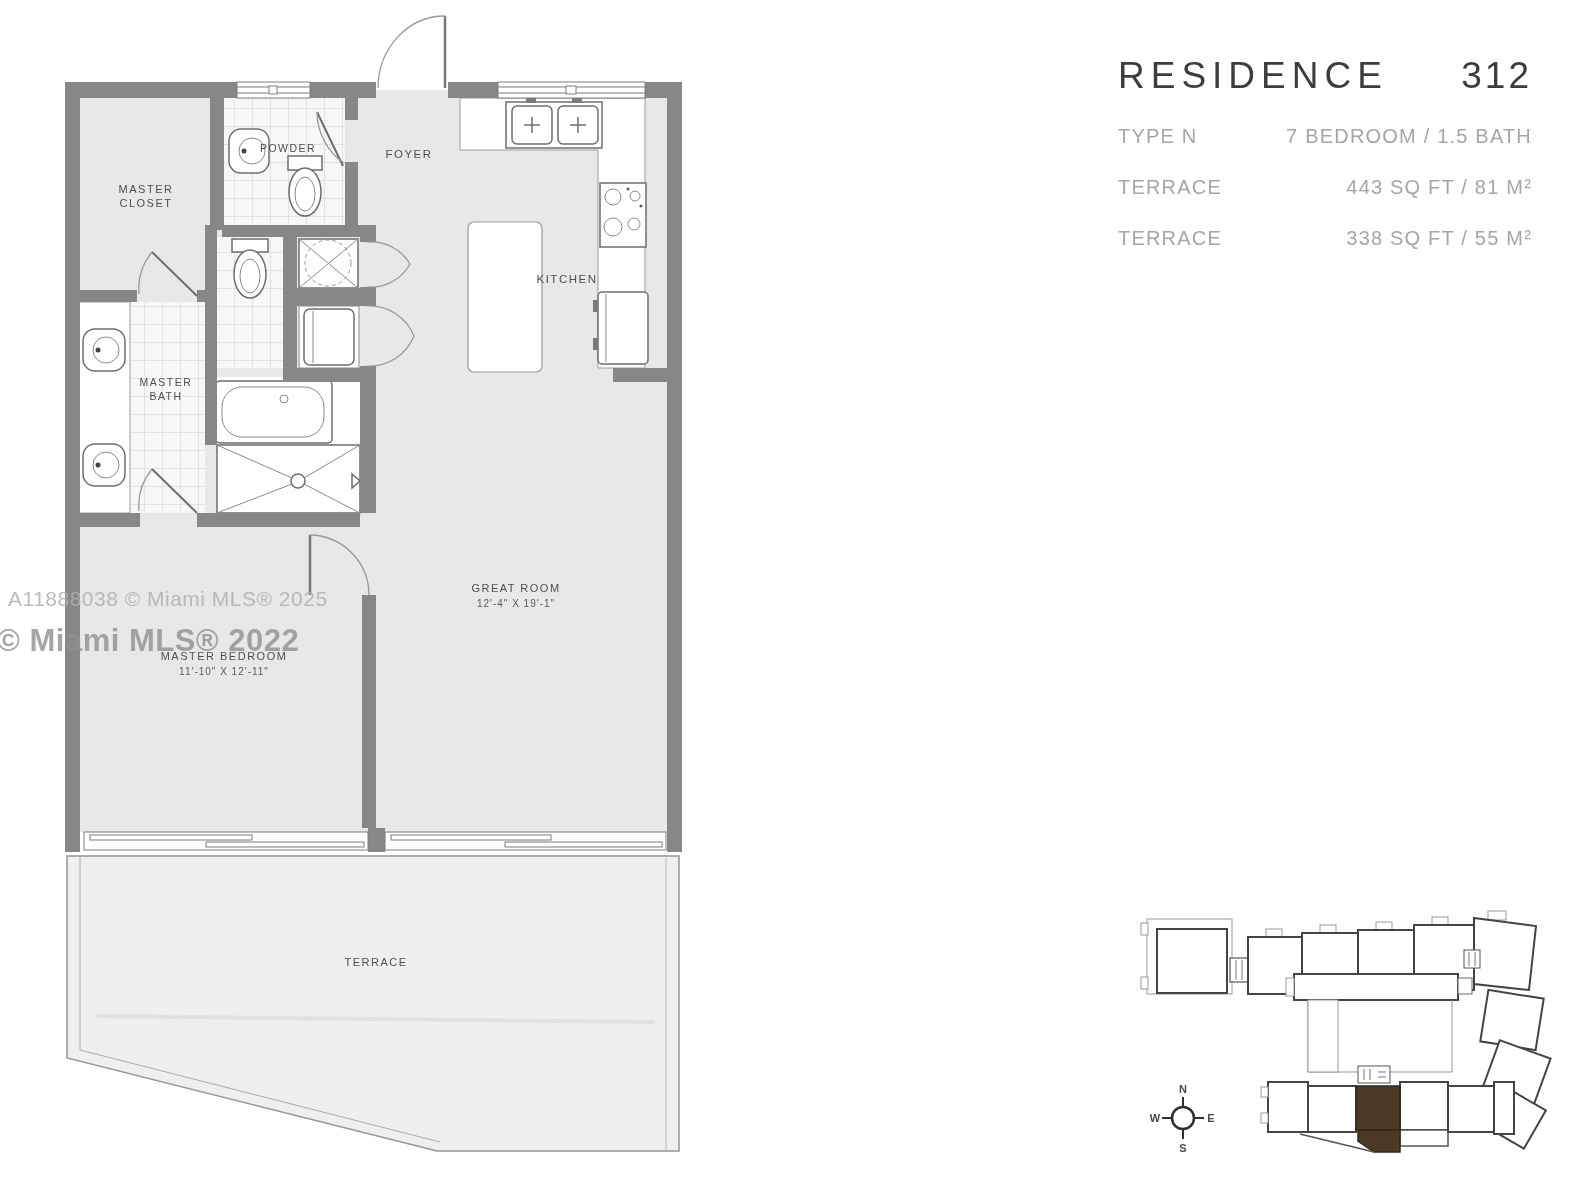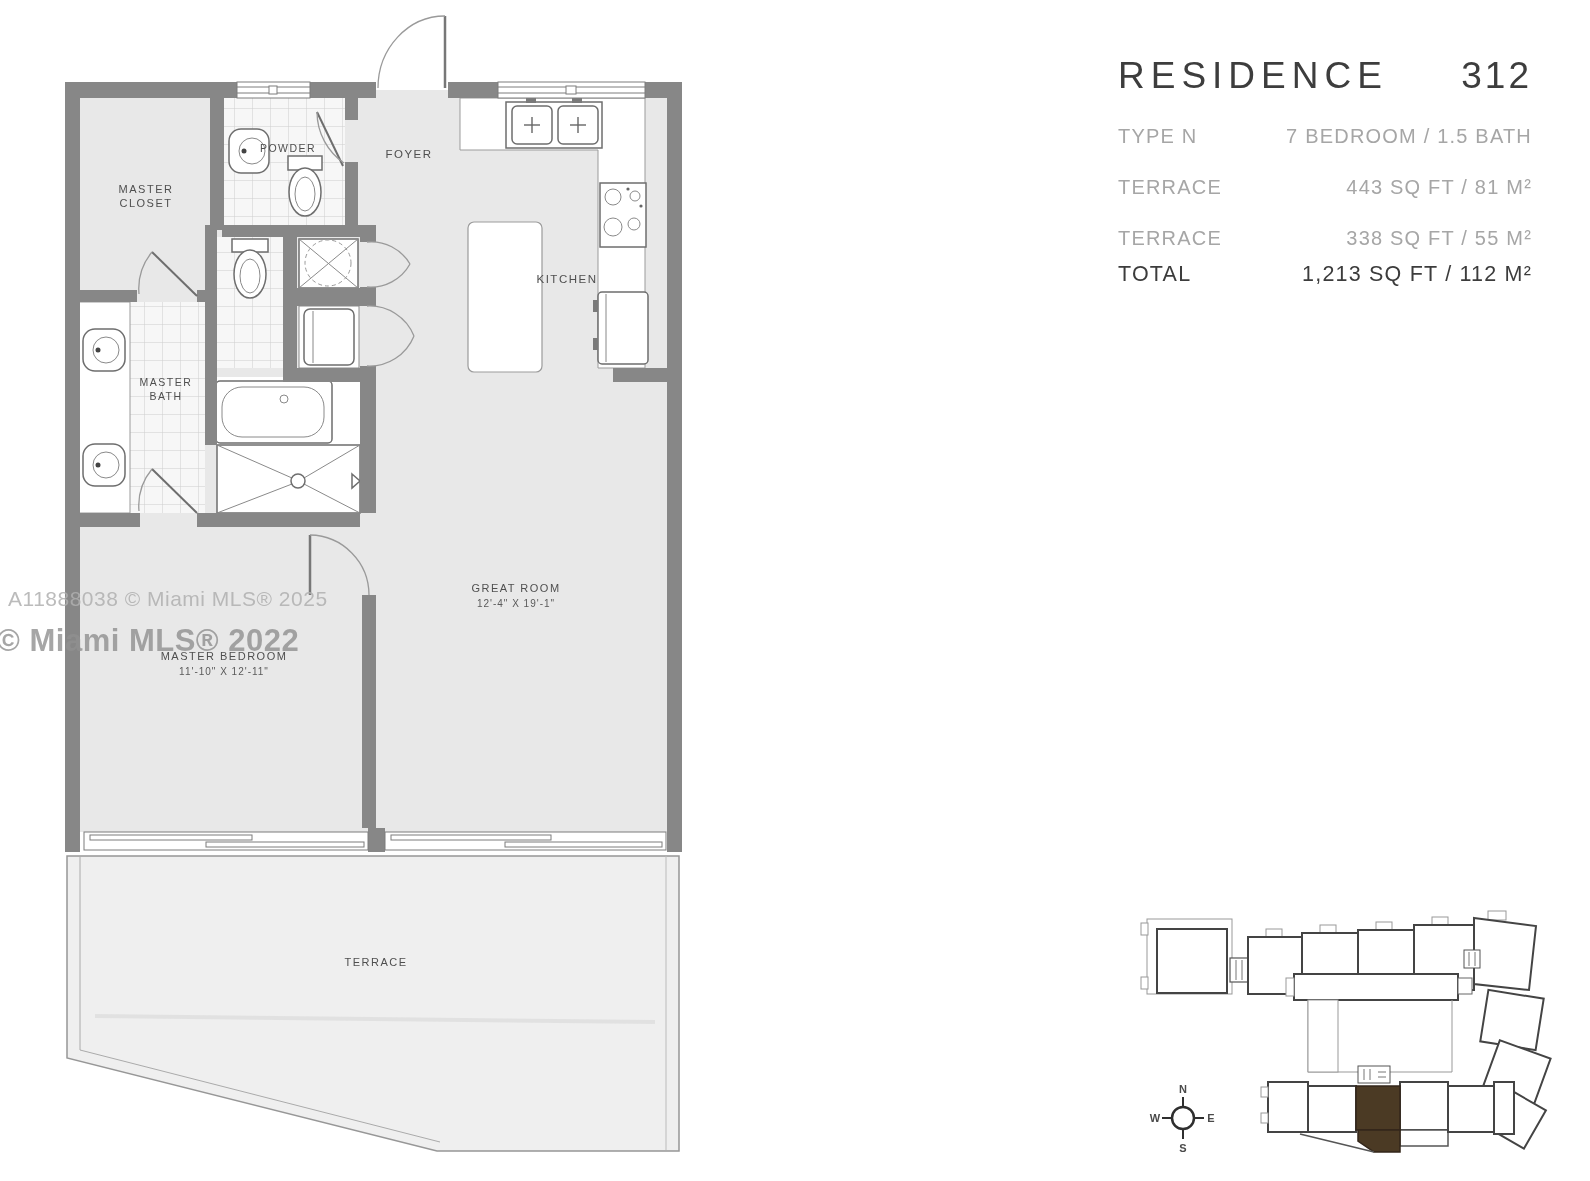--- a/index.html
+++ b/index.html
@@ -322,17 +322,13 @@
     <span>7 BEDROOM / 1.5 BATH</span>
   </div>
   <div class="tb-row">
     <span>TERRACE</span>
     <span>443 SQ FT / 81 M²</span>
   </div>
   <div class="tb-row">
     <span>TERRACE</span>
     <span>338 SQ FT / 55 M²</span>
   </div>
-  <div class="tb-row total">
-    <span>TOTAL</span>
-    <span>1,213 SQ FT / 112 M²</span>
-  </div>
 </div>
 
 </body></html>

